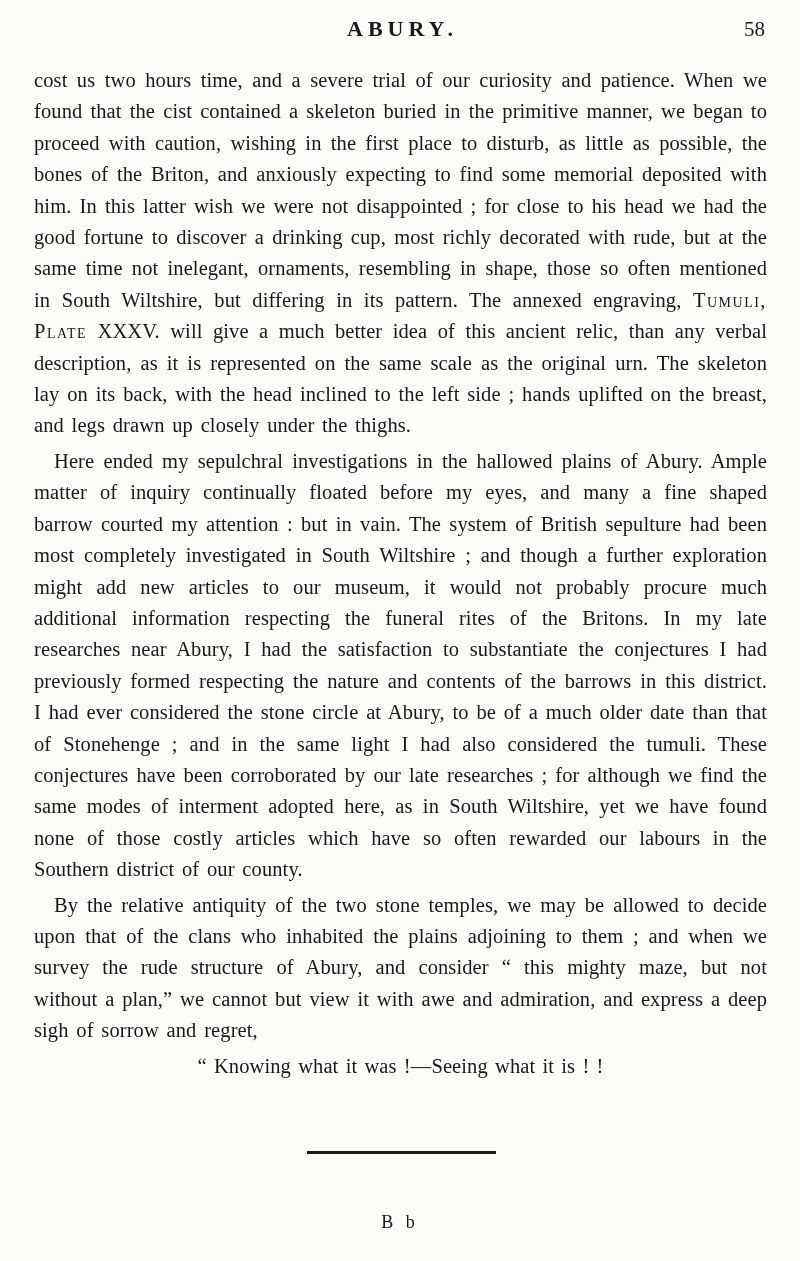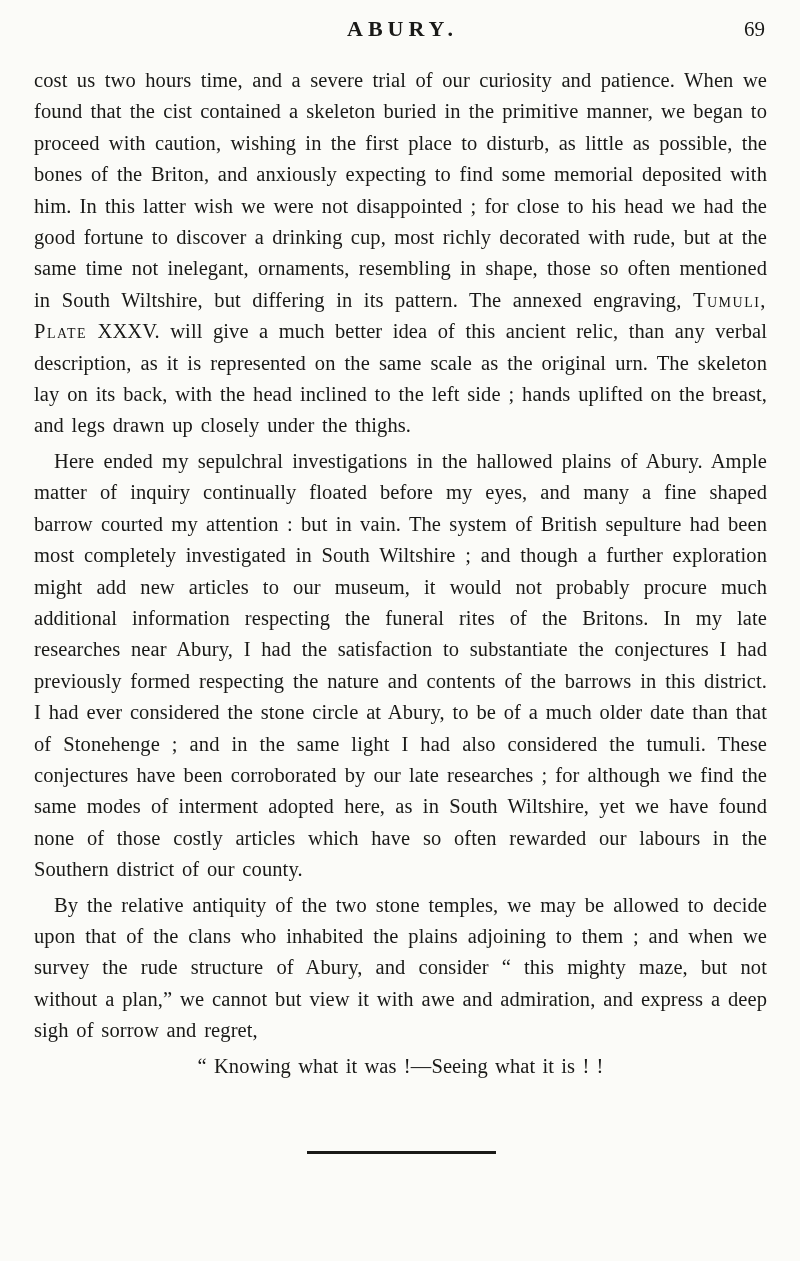--- a/index.html
+++ b/index.html
@@ -90,28 +90,29 @@
     letter-spacing: 4px;
   }
 </style>
 </head>
 <body>
 
 <div class="page">
 
   <div class="header">
     <div class="running-head">ABURY.</div>
-    <div class="page-number">69</div>
+    <div class="page-number">58</div>
   </div>
 
   <div class="body-text">
     <div id="paragraphs">
         <p><span>cost us two hours time, and a severe trial of our curiosity and patience. When we found that the cist contained a skeleton buried in the primitive manner, we began to proceed with caution, wishing in the first place to disturb, as little as possible, the bones of the Briton, and anxiously expecting to find some memorial deposited with him. In this latter wish we were not disappointed ; for close to his head we had the good fortune to discover a drinking cup, most richly decorated with rude, but at the same time not inelegant, ornaments, resembling in shape, those so often mentioned in South Wiltshire, but differing in its pattern. The annexed engraving, </span><span class="sc">Tumuli, Plate</span><span> XXXV. will give a much better idea of this ancient relic, than any verbal description, as it is represented on the same scale as the original urn. The skeleton lay on its back, with the head inclined to the left side ; hands uplifted on the breast, and legs drawn up closely under the thighs.</span></p>
         <p class="indent"><span>Here ended my sepulchral investigations in the hallowed plains of Abury. Ample matter of inquiry continually floated before my eyes, and many a fine shaped barrow courted my attention : but in vain. The system of British sepulture had been most completely investigated in South Wiltshire ; and though a further exploration might add new articles to our museum, it would not probably procure much additional information respecting the funeral rites of the Britons. In my late researches near Abury, I had the satisfaction to substantiate the conjectures I had previously formed respecting the nature and contents of the barrows in this district. I had ever considered the stone circle at Abury, to be of a much older date than that of Stonehenge ; and in the same light I had also considered the tumuli. These conjectures have been corroborated by our late researches ; for although we find the same modes of interment adopted here, as in South Wiltshire, yet we have found none of those costly articles which have so often rewarded our labours in the Southern district of our county.</span></p>
         <p class="indent"><span>By the relative antiquity of the two stone temples, we may be allowed to decide upon that of the clans who inhabited the plains adjoining to them ; and when we survey the rude structure of Abury, and consider “ this mighty maze, but not without a plan,” we cannot but view it with awe and admiration, and express a deep sigh of sorrow and regret,</span></p>
       </div>
     <div class="quote-line">“ Knowing what it was !—Seeing what it is ! !</div>
   </div>
 
   <div class="rule"></div>
 
+  <div class="signature-mark">B b</div>
 
 </div>
 
 </body></html>

